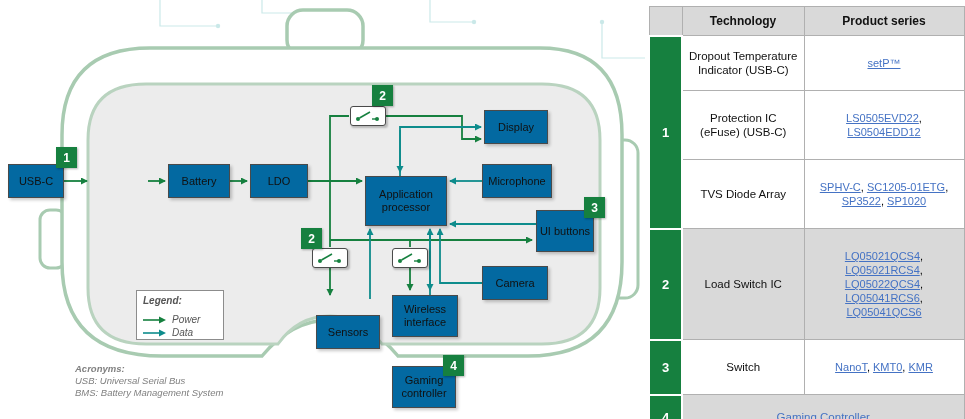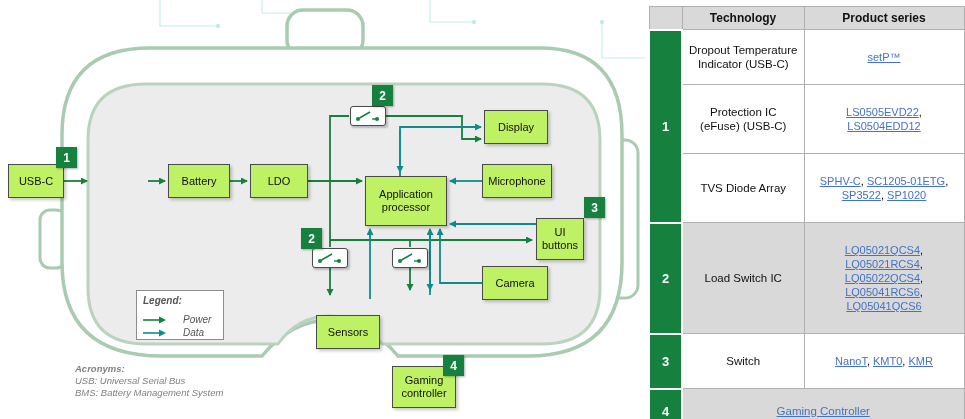--- a/index.html
+++ b/index.html
@@ -1,42 +1,42 @@
 <!DOCTYPE html>
 <html style="--accent-green: #16803f; --data-teal: #0e8c8c; --link-blue: #4472c4; --table-header-gray: #d9d9d9;"><head>
 <meta charset="utf-8">
 <style>
   * { margin:0; padding:0; box-sizing:border-box; }
   html,body { background:#ffffff; font-family:"Liberation Sans", sans-serif; }
   .stage { position:relative; width:965px; height:419px; background:#fff; overflow:hidden; }
   .layer { position:absolute; left:0; top:0; }
 
   .block {
-    position:absolute; background:#bef264; border:1px solid #4a4a4a;
+    position:absolute; background:#0369a1; border:1px solid #4a4a4a;
     box-shadow:2px 2px 3px rgba(0,0,0,0.22);
     display:flex; align-items:center; justify-content:center; text-align:center;
     font-size:11px; line-height:13px; color:#111; padding:2px; z-index:3;
   }
   .switchbox {
     position:absolute; width:36px; height:20px; background:#fff; border:1px solid #4a4a4a;
     border-radius:3px; box-shadow:1.5px 1.5px 2px rgba(0,0,0,0.22); z-index:3;
     display:flex; align-items:center; justify-content:center;
   }
   .badge {
     position:absolute; width:21px; height:21px; background:var(--accent-green,#16803f);
     color:#fff; font-weight:bold; font-size:12px; display:flex; align-items:center;
     justify-content:center; z-index:4; box-shadow:1px 1px 2px rgba(0,0,0,0.3);
   }
   .legend {
     position:absolute; left:136px; top:290px; width:88px; height:50px; background:#fff;
     border:1px solid #8c8c8c; padding:4px 6px; z-index:3; font-size:10px;
     font-style:italic; color:#555;
   }
   .legend-title { font-weight:bold; margin-bottom:8px; }
-  .legend .lrow { display:flex; align-items:center; gap:16px; margin-top:2px; }
+  .legend .lrow { display:flex; align-items:center; gap:5px; margin-top:2px; }
   .acronyms { position:absolute; left:75px; top:363px; font-size:9.5px; font-style:italic;
     color:#808080; line-height:12px; z-index:3; }
   .acr-title { font-weight:bold; }
 
   table.ltable { position:absolute; left:648px; top:6px; width:315px;
     border-collapse:collapse; table-layout:fixed; z-index:5; background:#fff; }
   .ltable th, .ltable td { border:1px solid #b0b0b0; }
   .ltable th { background:var(--table-header-gray,#d9d9d9); font-size:12px; font-weight:bold;
     padding:4px 2px; color:#111; text-align:center; }
   td.tech { font-size:11.5px; line-height:14px; text-align:center; vertical-align:middle;
@@ -117,23 +117,24 @@
       <path d="M 430 230 V 290" marker-end="url(#mt)"></path>
     </g>
   </svg>
 
   <div class="block" style="left:8px;top:164px;width:56px;height:34px">USB-C</div>
   <div class="block" style="left:168px;top:164px;width:62px;height:34px">Battery</div>
   <div class="block" style="left:250px;top:164px;width:58px;height:34px">LDO</div>
   <div class="block" style="left:365px;top:176px;width:82px;height:50px">Application processor</div>
   <div class="block" style="left:484px;top:110px;width:64px;height:34px">Display</div>
   <div class="block" style="left:482px;top:164px;width:70px;height:34px">Microphone</div>
-  <div class="block" style="left:536px;top:218px;width:48px;height:42px">UI buttons</div>
+  <div class="block" style="left:536px;top:210px;width:58px;height:42px">UI buttons</div>
   <div class="block" style="left:482px;top:266px;width:66px;height:34px">Camera</div>
   <div class="block" style="left:316px;top:315px;width:64px;height:34px">Sensors</div>
+  <div class="block" style="left:392px;top:295px;width:66px;height:42px">Wireless interface</div>
   <div class="block" style="left:392px;top:366px;width:64px;height:42px">Gaming controller</div>
 
   <div class="switchbox" style="left:350px;top:106px">
     <svg width="30" height="14">
       <circle cx="5" cy="10" r="2" fill="#16803f"></circle>
         <circle cx="24" cy="10" r="2" fill="#16803f"></circle>
       <line x1="6.5" y1="9" x2="17" y2="3" stroke="#16803f" stroke-width="1.6"></line>
       <line x1="19" y1="10" x2="24" y2="10" stroke="#16803f" stroke-width="1.4"></line>
     </svg>
   </div>
@@ -184,21 +185,21 @@
     <div>BMS: Battery Management System</div>
   </div>
 
   <table class="ltable">
     <colgroup>
         <col style="width:33px">
         <col style="width:122px">
         <col style="width:160px">
       </colgroup>
     <thead>
-      <tr style="height:23px">
+      <tr style="height:29px">
         <th></th>
         <th>Technology</th>
         <th>Product series</th>
       </tr>
     </thead>
     <tbody>
       <tr style="height:47px">
         <td class="num" rowspan="3">1</td>
         <td class="tech">Dropout Temperature Indicator (USB-C)</td>
         <td class="prod"><a href="#" class="plink">setP™</a></td>

